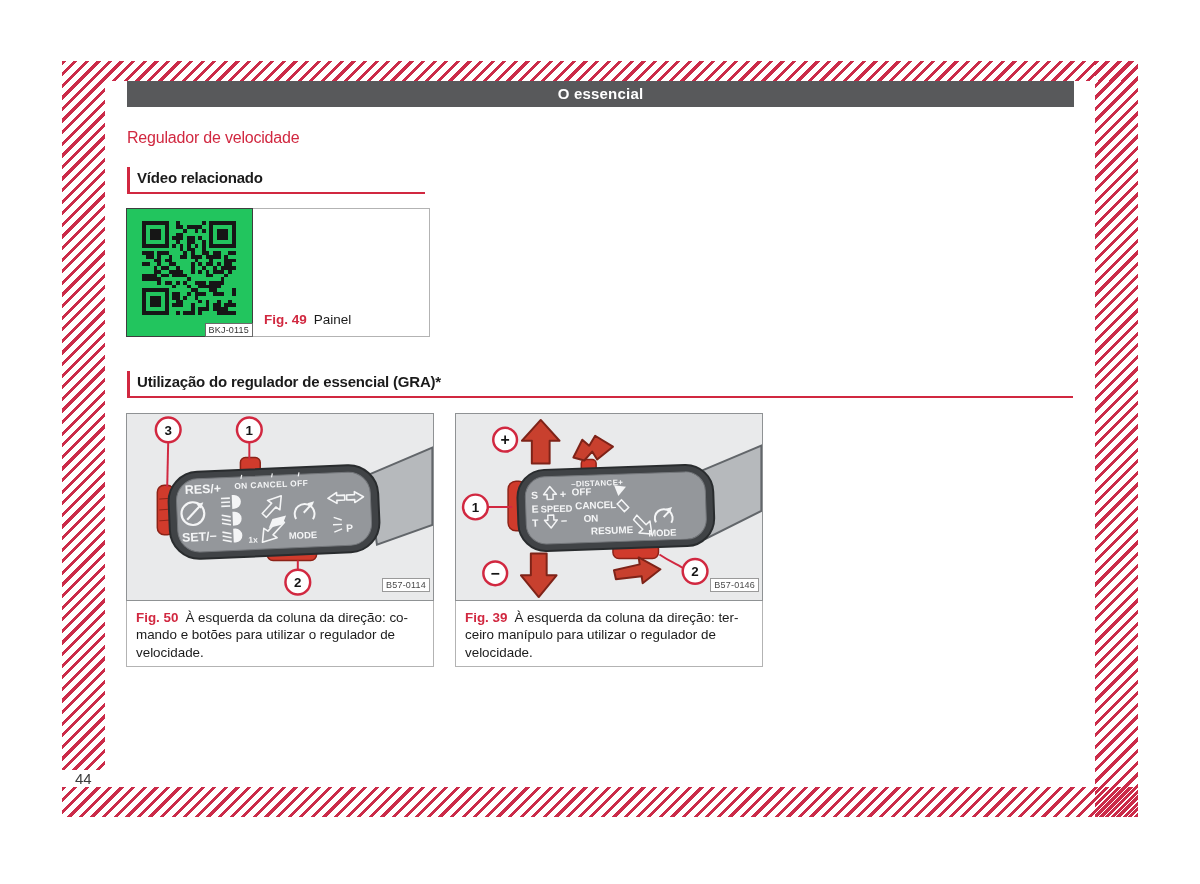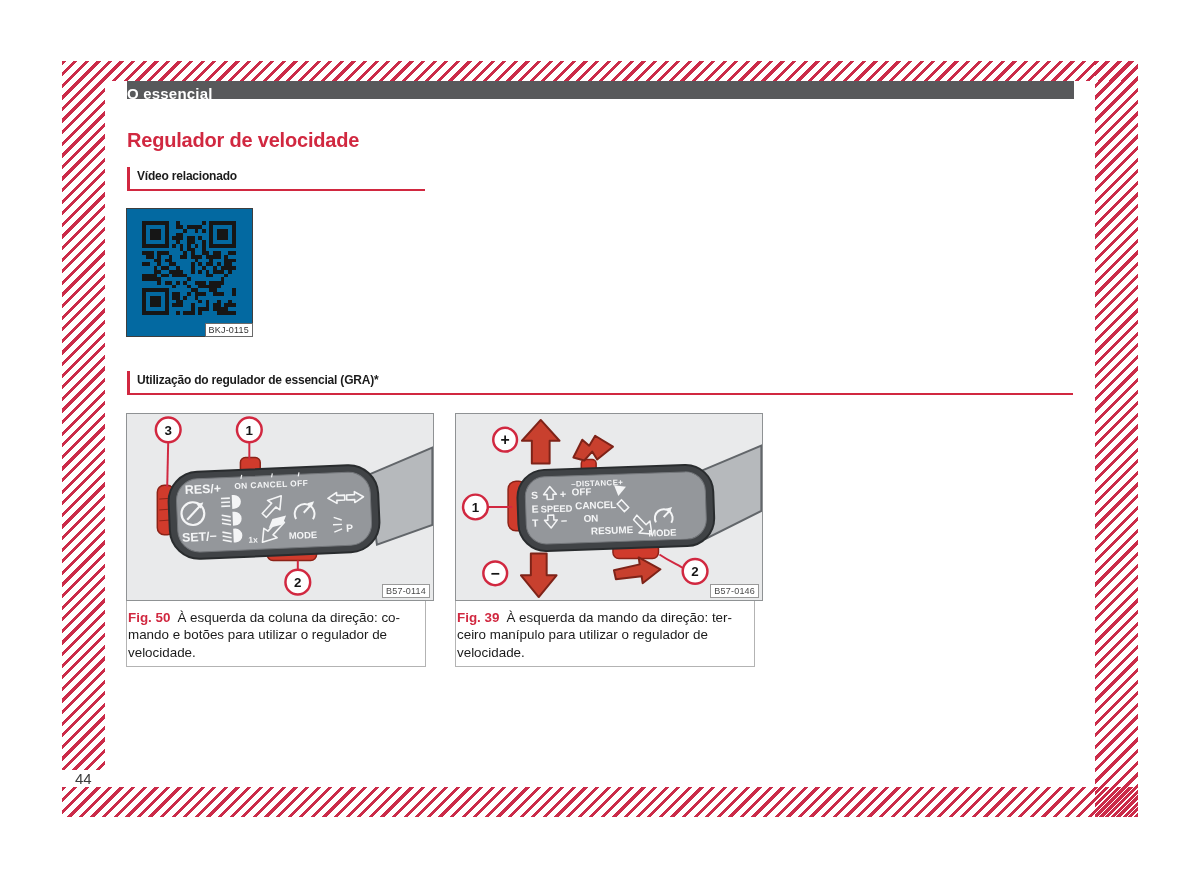--- a/index.html
+++ b/index.html
@@ -13,62 +13,62 @@
   .hatch{
     position:absolute;
     background:repeating-linear-gradient(135deg,#cb2b49 0px,#cb2b49 3px,rgba(0,0,0,0) 3px,rgba(0,0,0,0) 8.2px);
   }
   .hatch-top{left:62px;top:61px;width:1076px;height:20px;}
   .hatch-left{left:62px;top:61px;width:43px;height:709px;}
   .hatch-right{left:1095px;top:61px;width:43px;height:756px;}
   .hatch-bottom{left:62px;top:787px;width:1076px;height:30px;}
 
   .header-bar{
-    left:127px;top:81px;width:947px;height:18px;background:#58595b;
-    color:#ffffff;font-size:15px;font-weight:bold;line-height:26px;
+    left:127px;top:81px;width:947px;height:26px;background:#58595b;
+    color:#ffffff;font-size:15px;font-weight:bold;text-align:center;line-height:26px;
     letter-spacing:.2px;
   }
   .page-title{
-    left:127px;top:129px;color:#d12840;font-size:20px;font-weight:bold;letter-spacing:-.2px;
+    left:127px;top:129px;color:#d12840;font-size:16px;font-weight:normal;letter-spacing:-.2px;
   }
   .section-heading{
     border-left:3px solid #d12840;border-bottom:2px solid #d12840;
-    padding:2px 0 6px 7px;color:#1b1b1b;font-size:12px;font-weight:bold;letter-spacing:-.2px;
+    padding:2px 0 6px 7px;color:#1b1b1b;font-size:15px;font-weight:bold;letter-spacing:-.2px;
   }
   .sh-video{left:127px;top:167px;width:288px;}
   .sh-gra{left:127px;top:371px;width:936px;}
 
   
   .fig49{left:126px;top:208px;width:304px;height:129px;display:flex;}
   .qr-cell{
-    position:relative;width:125px;height:127px;background:#0369a1;border:1.5px solid #3e3e3e;flex:none;
+    position:relative;width:125px;height:127px;background:#22c55e;border:1.5px solid #3e3e3e;flex:none;
   }
   .qr-cell svg{position:absolute;left:8px;top:5px;}
   .code-badge{
     position:absolute;border:1px solid #6a6a6a;background:#fff;color:#333;
     font-size:9px;line-height:12px;padding:0 3px;letter-spacing:.2px;
   }
   .qr-badge{right:-1px;bottom:-1px;}
-  .img-badge{right:3px;bottom:2px;border-color:#9a9a9a;color:#4a4a4a;}
+  .img-badge{right:3px;bottom:8px;border-color:#9a9a9a;color:#4a4a4a;}
   .fig49-cap-cell{
     position:relative;flex:1;background:#fff;border:1px solid #b3b3b3;border-left:none;
   }
   .fig49-caption{position:absolute;left:11px;bottom:9px;font-size:13.5px;color:#1b1b1b;}
   .figlab{color:#d12840;font-weight:bold;margin-right:7px;}
 
   
   .fig-box{width:308px;position:absolute;top:413px;}
   .fig50{left:126px;}
   .fig51{left:455px;}
   .fig-img{
     position:relative;width:306px;height:186px;background:#e9eaeb;border:1px solid #8f9294;
   }
   .fig-cap{
     position:relative;width:288px;height:50px;background:#fff;border:1px solid #b3b3b3;border-top:none;
-    padding:8px 9px 7px 1px;font-size:13.4px;line-height:17.3px;color:#1b1b1b;
+    padding:8px 9px 7px 9px;font-size:13.4px;line-height:17.3px;color:#1b1b1b;
   }
   .page-number{left:75px;top:770px;font-size:15px;color:#3c3c3c;}
   svg text{font-family:"Liberation Sans","DejaVu Sans",sans-serif;}
 </style>
 </head>
 <body>
 
 <div class="hatch hatch-top"></div>
 <div class="hatch hatch-left"></div>
 <div class="hatch hatch-right"></div>
@@ -81,20 +81,25 @@
 <div class="abs page-title">Regulador de velocidade</div>
 
 <div class="abs section-heading sh-video">Vídeo relacionado</div>
 
 <div class="abs fig49">
   <div class="qr-cell">
     <svg id="qr-svg" width="108" height="108" viewBox="0 0 29 29" shape-rendering="crispEdges">
         <path d="M2,2h1v1h-1zM3,2h1v1h-1zM4,2h1v1h-1zM5,2h1v1h-1zM6,2h1v1h-1zM7,2h1v1h-1zM8,2h1v1h-1zM11,2h1v1h-1zM18,2h1v1h-1zM20,2h1v1h-1zM21,2h1v1h-1zM22,2h1v1h-1zM23,2h1v1h-1zM24,2h1v1h-1zM25,2h1v1h-1zM26,2h1v1h-1zM2,3h1v1h-1zM8,3h1v1h-1zM11,3h1v1h-1zM12,3h1v1h-1zM14,3h1v1h-1zM15,3h1v1h-1zM16,3h1v1h-1zM17,3h1v1h-1zM20,3h1v1h-1zM26,3h1v1h-1zM2,4h1v1h-1zM4,4h1v1h-1zM5,4h1v1h-1zM6,4h1v1h-1zM8,4h1v1h-1zM13,4h1v1h-1zM16,4h1v1h-1zM18,4h1v1h-1zM20,4h1v1h-1zM22,4h1v1h-1zM23,4h1v1h-1zM24,4h1v1h-1zM26,4h1v1h-1zM2,5h1v1h-1zM4,5h1v1h-1zM5,5h1v1h-1zM6,5h1v1h-1zM8,5h1v1h-1zM11,5h1v1h-1zM12,5h1v1h-1zM20,5h1v1h-1zM22,5h1v1h-1zM23,5h1v1h-1zM24,5h1v1h-1zM26,5h1v1h-1zM2,6h1v1h-1zM4,6h1v1h-1zM5,6h1v1h-1zM6,6h1v1h-1zM8,6h1v1h-1zM10,6h1v1h-1zM11,6h1v1h-1zM12,6h1v1h-1zM14,6h1v1h-1zM15,6h1v1h-1zM17,6h1v1h-1zM20,6h1v1h-1zM22,6h1v1h-1zM23,6h1v1h-1zM24,6h1v1h-1zM26,6h1v1h-1zM2,7h1v1h-1zM8,7h1v1h-1zM11,7h1v1h-1zM14,7h1v1h-1zM15,7h1v1h-1zM18,7h1v1h-1zM20,7h1v1h-1zM26,7h1v1h-1zM2,8h1v1h-1zM3,8h1v1h-1zM4,8h1v1h-1zM5,8h1v1h-1zM6,8h1v1h-1zM7,8h1v1h-1zM8,8h1v1h-1zM10,8h1v1h-1zM12,8h1v1h-1zM14,8h1v1h-1zM16,8h1v1h-1zM18,8h1v1h-1zM20,8h1v1h-1zM21,8h1v1h-1zM22,8h1v1h-1zM23,8h1v1h-1zM24,8h1v1h-1zM25,8h1v1h-1zM26,8h1v1h-1zM12,9h1v1h-1zM14,9h1v1h-1zM15,9h1v1h-1zM18,9h1v1h-1zM2,10h1v1h-1zM3,10h1v1h-1zM4,10h1v1h-1zM6,10h1v1h-1zM7,10h1v1h-1zM8,10h1v1h-1zM13,10h1v1h-1zM15,10h1v1h-1zM18,10h1v1h-1zM19,10h1v1h-1zM21,10h1v1h-1zM22,10h1v1h-1zM25,10h1v1h-1zM26,10h1v1h-1zM3,11h1v1h-1zM4,11h1v1h-1zM6,11h1v1h-1zM9,11h1v1h-1zM12,11h1v1h-1zM13,11h1v1h-1zM15,11h1v1h-1zM16,11h1v1h-1zM17,11h1v1h-1zM19,11h1v1h-1zM20,11h1v1h-1zM21,11h1v1h-1zM22,11h1v1h-1zM24,11h1v1h-1zM5,12h1v1h-1zM6,12h1v1h-1zM8,12h1v1h-1zM9,12h1v1h-1zM16,12h1v1h-1zM20,12h1v1h-1zM24,12h1v1h-1zM25,12h1v1h-1zM26,12h1v1h-1zM2,13h1v1h-1zM3,13h1v1h-1zM6,13h1v1h-1zM9,13h1v1h-1zM10,13h1v1h-1zM15,13h1v1h-1zM17,13h1v1h-1zM19,13h1v1h-1zM20,13h1v1h-1zM22,13h1v1h-1zM24,13h1v1h-1zM25,13h1v1h-1zM5,14h1v1h-1zM7,14h1v1h-1zM8,14h1v1h-1zM11,14h1v1h-1zM15,14h1v1h-1zM18,14h1v1h-1zM21,14h1v1h-1zM23,14h1v1h-1zM24,14h1v1h-1zM25,14h1v1h-1zM26,14h1v1h-1zM5,15h1v1h-1zM6,15h1v1h-1zM9,15h1v1h-1zM10,15h1v1h-1zM11,15h1v1h-1zM12,15h1v1h-1zM15,15h1v1h-1zM17,15h1v1h-1zM19,15h1v1h-1zM21,15h1v1h-1zM22,15h1v1h-1zM23,15h1v1h-1zM25,15h1v1h-1zM2,16h1v1h-1zM3,16h1v1h-1zM4,16h1v1h-1zM5,16h1v1h-1zM7,16h1v1h-1zM8,16h1v1h-1zM10,16h1v1h-1zM11,16h1v1h-1zM12,16h1v1h-1zM13,16h1v1h-1zM19,16h1v1h-1zM20,16h1v1h-1zM24,16h1v1h-1zM2,17h1v1h-1zM3,17h1v1h-1zM4,17h1v1h-1zM5,17h1v1h-1zM6,17h1v1h-1zM14,17h1v1h-1zM23,17h1v1h-1zM6,18h1v1h-1zM8,18h1v1h-1zM9,18h1v1h-1zM11,18h1v1h-1zM13,18h1v1h-1zM16,18h1v1h-1zM17,18h1v1h-1zM18,18h1v1h-1zM20,18h1v1h-1zM21,18h1v1h-1zM22,18h1v1h-1zM23,18h1v1h-1zM10,19h1v1h-1zM14,19h1v1h-1zM17,19h1v1h-1zM18,19h1v1h-1zM19,19h1v1h-1zM20,19h1v1h-1zM21,19h1v1h-1zM22,19h1v1h-1zM2,20h1v1h-1zM3,20h1v1h-1zM4,20h1v1h-1zM5,20h1v1h-1zM6,20h1v1h-1zM7,20h1v1h-1zM8,20h1v1h-1zM15,20h1v1h-1zM16,20h1v1h-1zM20,20h1v1h-1zM21,20h1v1h-1zM26,20h1v1h-1zM2,21h1v1h-1zM8,21h1v1h-1zM10,21h1v1h-1zM11,21h1v1h-1zM14,21h1v1h-1zM16,21h1v1h-1zM17,21h1v1h-1zM18,21h1v1h-1zM21,21h1v1h-1zM22,21h1v1h-1zM23,21h1v1h-1zM26,21h1v1h-1zM2,22h1v1h-1zM4,22h1v1h-1zM5,22h1v1h-1zM6,22h1v1h-1zM8,22h1v1h-1zM10,22h1v1h-1zM11,22h1v1h-1zM13,22h1v1h-1zM16,22h1v1h-1zM2,23h1v1h-1zM4,23h1v1h-1zM5,23h1v1h-1zM6,23h1v1h-1zM8,23h1v1h-1zM11,23h1v1h-1zM12,23h1v1h-1zM17,23h1v1h-1zM19,23h1v1h-1zM22,23h1v1h-1zM25,23h1v1h-1zM2,24h1v1h-1zM4,24h1v1h-1zM5,24h1v1h-1zM6,24h1v1h-1zM8,24h1v1h-1zM10,24h1v1h-1zM11,24h1v1h-1zM12,24h1v1h-1zM15,24h1v1h-1zM19,24h1v1h-1zM21,24h1v1h-1zM22,24h1v1h-1zM24,24h1v1h-1zM25,24h1v1h-1zM26,24h1v1h-1zM2,25h1v1h-1zM8,25h1v1h-1zM15,25h1v1h-1zM17,25h1v1h-1zM18,25h1v1h-1zM19,25h1v1h-1zM21,25h1v1h-1zM22,25h1v1h-1zM23,25h1v1h-1zM24,25h1v1h-1zM2,26h1v1h-1zM3,26h1v1h-1zM4,26h1v1h-1zM5,26h1v1h-1zM6,26h1v1h-1zM7,26h1v1h-1zM8,26h1v1h-1zM11,26h1v1h-1zM13,26h1v1h-1zM14,26h1v1h-1zM15,26h1v1h-1zM17,26h1v1h-1zM22,26h1v1h-1zM23,26h1v1h-1zM24,26h1v1h-1zM25,26h1v1h-1zM26,26h1v1h-1z" fill="#161616"></path>
       </svg>
     <div class="code-badge qr-badge">BKJ-0115</div>
+  </div>
+  <div class="fig49-cap-cell">
+    <div class="fig49-caption">
+      <span class="figlab">Fig. 49</span><span>Painel</span>
+    </div>
   </div>
 </div>
 
 <div class="abs section-heading sh-gra">Utilização do regulador de essencial (GRA)*</div>
 
 <div class="fig-box fig50">
   <div class="fig-img">
     <svg width="306" height="186" viewBox="0 0 308 188">
 
       <path d="M242,62 L308,34 L308,112 L252,132 Z" fill="#b6b9bc" stroke="#62666a" stroke-width="2"></path>
@@ -253,19 +258,19 @@
       </g>
       <path d="M205,142 C217,150 225,153 229,156" fill="none" stroke="#d12840" stroke-width="2"></path>
       <g>
         <circle cx="241" cy="159" r="12.5" fill="#ffffff" stroke="#d12840" stroke-width="2.5"></circle>
         <text x="241" y="164" text-anchor="middle" font-size="13.5" font-weight="bold" fill="#151515">2</text>
       </g>
     </svg>
     <div class="code-badge img-badge">B57-0146</div>
   </div>
   <div class="fig-cap">
-    <span class="figlab">Fig. 39</span><span>À esquerda da mando da direção: ter-</span><br>
+    <span class="figlab">Fig. 39</span><span>À esquerda da coluna da direção: ter-</span><br>
     <span>ceiro manípulo para utilizar o regulador de</span><br>
     <span>velocidade.</span>
   </div>
 </div>
 
 <div class="abs page-number">44</div>
 
 </body></html>

